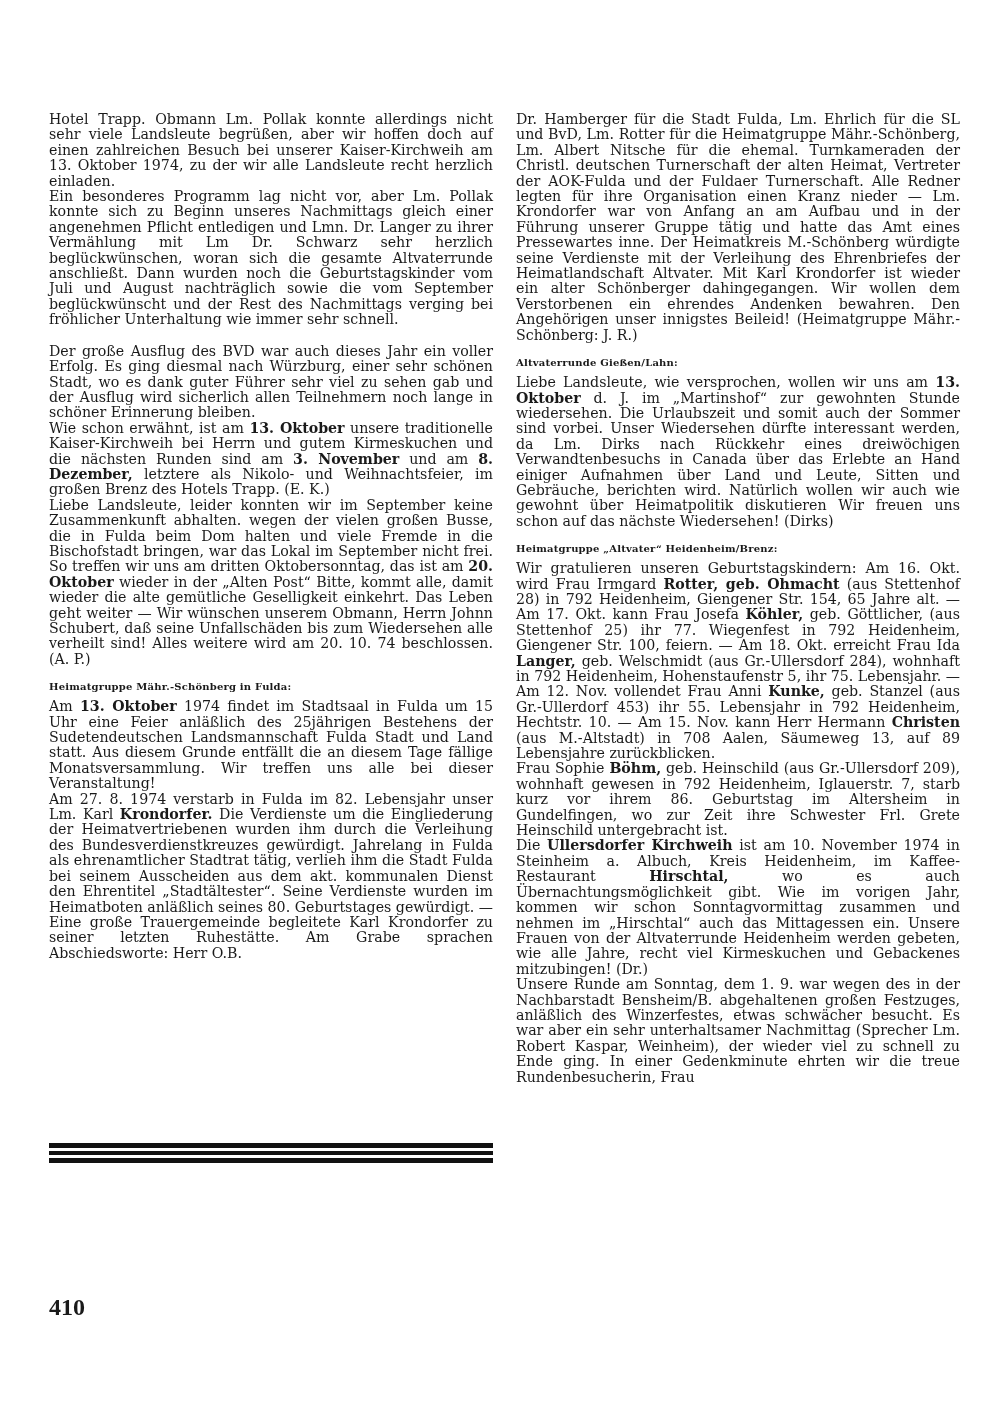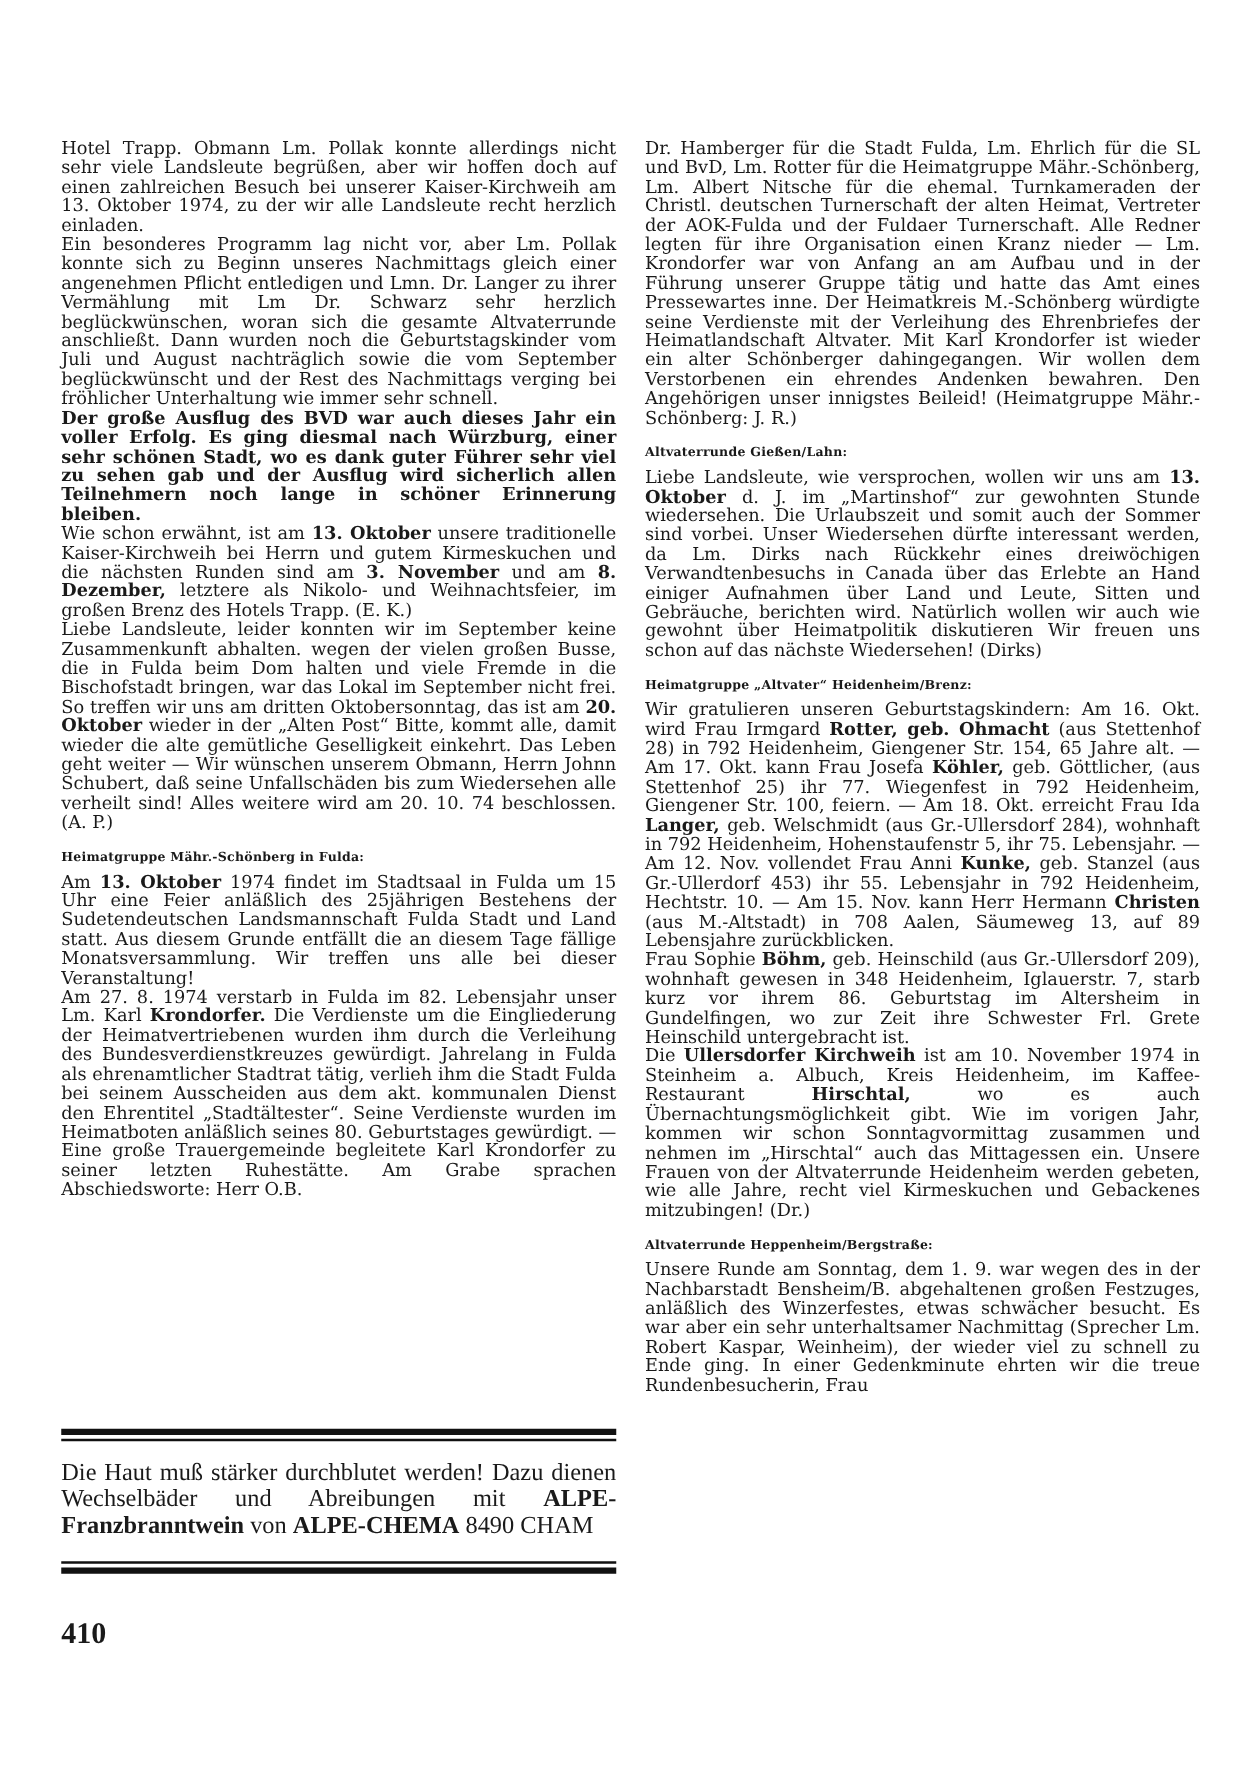--- a/index.html
+++ b/index.html
@@ -2,21 +2,21 @@
 <html><head>
 <meta charset="utf-8">
 <style>
   html, body { margin: 0; padding: 0; background: #ffffff; }
   body { width: 1000px; height: 1413px; position: relative; overflow: hidden;
          font-family: "DejaVu Serif", serif; color: #1a1a1a; }
   .col { position: absolute; top: 112px; width: 444px; font-size: 14.2px; line-height: 15.4px; }
   .col.left { left: 49px; }
   .col.right { left: 516px; }
   p { margin: 0; text-align: justify; hyphens: none; }
-  p.gap { margin-top: 0; font-weight: bold; }
+  p.gap { margin-top: 16px; }
   h3 { margin: 0; font-size: 10px; font-weight: bold; line-height: 16px; letter-spacing: 0.2px; }
   h3.sec { margin-top: 12px; margin-bottom: 4px; }
   b { font-weight: bold; }
   .ad { position: absolute; left: 49px; top: 1143px; width: 444px; }
   .rule-thick { height: 5px; background: #111; }
   .rule-thin { height: 2px; background: #111; margin-top: 3px; }
   .rule-thin2 { height: 2px; background: #111; }
   .rule-thick2 { height: 5px; background: #111; margin-top: 3px; }
   .ad-text { font-family: "Liberation Serif", serif; font-size: 19.5px; line-height: 21px;
              text-align: justify; margin: 15px 0 18px 0; }
@@ -35,33 +35,31 @@
   <p><span>Liebe Landsleute, leider konnten wir im September keine Zusammenkunft abhalten. wegen der vielen großen Busse, die in Fulda beim Dom halten und viele Fremde in die Bischofstadt bringen, war das Lokal im September nicht frei. So treffen wir uns am dritten Oktobersonntag, das ist am </span><b>20. Oktober</b><span> wieder in der „Alten Post“ Bitte, kommt alle, damit wieder die alte gemütliche Geselligkeit einkehrt. Das Leben geht weiter — Wir wünschen unserem Obmann, Herrn Johnn Schubert, daß seine Unfallschäden bis zum Wiedersehen alle verheilt sind! Alles weitere wird am 20. 10. 74 beschlossen. (A. P.)</span></p>
 
   <h3 class="sec">Heimatgruppe Mähr.-Schönberg in Fulda:</h3>
   <p><span>Am </span><b>13. Oktober</b><span> 1974 findet im Stadtsaal in Fulda um 15 Uhr eine Feier anläßlich des 25jährigen Bestehens der Sudetendeutschen Landsmannschaft Fulda Stadt und Land statt. Aus diesem Grunde entfällt die an diesem Tage fällige Monatsversammlung. Wir treffen uns alle bei dieser Veranstaltung!</span></p>
   <p><span>Am 27. 8. 1974 verstarb in Fulda im 82. Lebensjahr unser Lm. Karl </span><b>Krondorfer.</b><span> Die Verdienste um die Eingliederung der Heimatvertriebenen wurden ihm durch die Verleihung des Bundesverdienstkreuzes gewürdigt. Jahrelang in Fulda als ehrenamtlicher Stadtrat tätig, verlieh ihm die Stadt Fulda bei seinem Ausscheiden aus dem akt. kommunalen Dienst den Ehrentitel „Stadtältester“. Seine Verdienste wurden im Heimatboten anläßlich seines 80. Geburtstages gewürdigt. — Eine große Trauergemeinde begleitete Karl Krondorfer zu seiner letzten Ruhestätte. Am Grabe sprachen Abschiedsworte: Herr O.B.</span></p>
 </div>
 
 <div class="ad">
   <div class="rule-thick"></div>
   <div class="rule-thin"></div>
-  <p class="ad-text"><span>Die Haut muß stärker durchblutet werden! Dazu dienen Wechselbäder und Abreibungen mit </span><b>ALPE-Franzbranntwein</b><span> von </span><b>ALPE-CHEMA</b><span> 8490 CHAM</span></p>
   <div class="rule-thin2"></div>
   <div class="rule-thick2"></div>
 </div>
 
 <div class="pagenum">410</div>
 
 <div class="col right">
   <p>Dr. Hamberger für die Stadt Fulda, Lm. Ehrlich für die SL und BvD, Lm. Rotter für die Heimatgruppe Mähr.-Schönberg, Lm. Albert Nitsche für die ehemal. Turnkameraden der Christl. deutschen Turnerschaft der alten Heimat, Vertreter der AOK-Fulda und der Fuldaer Turnerschaft. Alle Redner legten für ihre Organisation einen Kranz nieder — Lm. Krondorfer war von Anfang an am Aufbau und in der Führung unserer Gruppe tätig und hatte das Amt eines Pressewartes inne. Der Heimatkreis M.-Schönberg würdigte seine Verdienste mit der Verleihung des Ehrenbriefes der Heimatlandschaft Altvater. Mit Karl Krondorfer ist wieder ein alter Schönberger dahingegangen. Wir wollen dem Verstorbenen ein ehrendes Andenken bewahren. Den Angehörigen unser innigstes Beileid! (Heimatgruppe Mähr.-Schönberg: J. R.)</p>
 
   <h3 class="sec">Altvaterrunde Gießen/Lahn:</h3>
   <p><span>Liebe Landsleute, wie versprochen, wollen wir uns am </span><b>13. Oktober</b><span> d. J. im „Martinshof“ zur gewohnten Stunde wiedersehen. Die Urlaubszeit und somit auch der Sommer sind vorbei. Unser Wiedersehen dürfte interessant werden, da Lm. Dirks nach Rückkehr eines dreiwöchigen Verwandtenbesuchs in Canada über das Erlebte an Hand einiger Aufnahmen über Land und Leute, Sitten und Gebräuche, berichten wird. Natürlich wollen wir auch wie gewohnt über Heimatpolitik diskutieren Wir freuen uns schon auf das nächste Wiedersehen! (Dirks)</span></p>
 
   <h3 class="sec">Heimatgruppe „Altvater“ Heidenheim/Brenz:</h3>
   <p><span>Wir gratulieren unseren Geburtstagskindern: Am 16. Okt. wird Frau Irmgard </span><b>Rotter, geb. Ohmacht</b><span> (aus Stettenhof 28) in 792 Heidenheim, Giengener Str. 154, 65 Jahre alt. — Am 17. Okt. kann Frau Josefa </span><b>Köhler,</b><span> geb. Göttlicher, (aus Stettenhof 25) ihr 77. Wiegenfest in 792 Heidenheim, Giengener Str. 100, feiern. — Am 18. Okt. erreicht Frau Ida </span><b>Langer,</b><span> geb. Welschmidt (aus Gr.-Ullersdorf 284), wohnhaft in 792 Heidenheim, Hohenstaufenstr 5, ihr 75. Lebensjahr. — Am 12. Nov. vollendet Frau Anni </span><b>Kunke,</b><span> geb. Stanzel (aus Gr.-Ullerdorf 453) ihr 55. Lebensjahr in 792 Heidenheim, Hechtstr. 10. — Am 15. Nov. kann Herr Hermann </span><b>Christen</b><span> (aus M.-Altstadt) in 708 Aalen, Säumeweg 13, auf 89 Lebensjahre zurückblicken.</span></p>
-  <p><span>Frau Sophie </span><b>Böhm,</b><span> geb. Heinschild (aus Gr.-Ullersdorf 209), wohnhaft gewesen in 348 Heidenheim, Iglauerstr. 7, starb kurz vor ihrem 86. Geburtstag im Altersheim in Gundelfingen, wo zur Zeit ihre Schwester Frl. Grete Heinschild untergebracht ist.</span></p>
+  <p><span>Frau Sophie </span><b>Böhm,</b><span> geb. Heinschild (aus Gr.-Ullersdorf 209), wohnhaft gewesen in 792 Heidenheim, Iglauerstr. 7, starb kurz vor ihrem 86. Geburtstag im Altersheim in Gundelfingen, wo zur Zeit ihre Schwester Frl. Grete Heinschild untergebracht ist.</span></p>
   <p><span>Die </span><b>Ullersdorfer Kirchweih</b><span> ist am 10. November 1974 in Steinheim a. Albuch, Kreis Heidenheim, im Kaffee-Restaurant </span><b>Hirschtal,</b><span> wo es auch Übernachtungsmöglichkeit gibt. Wie im vorigen Jahr, kommen wir schon Sonntagvormittag zusammen und nehmen im „Hirschtal“ auch das Mittagessen ein. Unsere Frauen von der Altvaterrunde Heidenheim werden gebeten, wie alle Jahre, recht viel Kirmeskuchen und Gebackenes mitzubingen! (Dr.)</span></p>
 
-  <h3 class="sec">Altvaterrunde Heppenheim/Bergstraße:</h3>
   <p>Unsere Runde am Sonntag, dem 1. 9. war wegen des in der Nachbarstadt Bensheim/B. abgehaltenen großen Festzuges, anläßlich des Winzerfestes, etwas schwächer besucht. Es war aber ein sehr unterhaltsamer Nachmittag (Sprecher Lm. Robert Kaspar, Weinheim), der wieder viel zu schnell zu Ende ging. In einer Gedenkminute ehrten wir die treue Rundenbesucherin, Frau</p>
 </div>
 
 </body></html>

